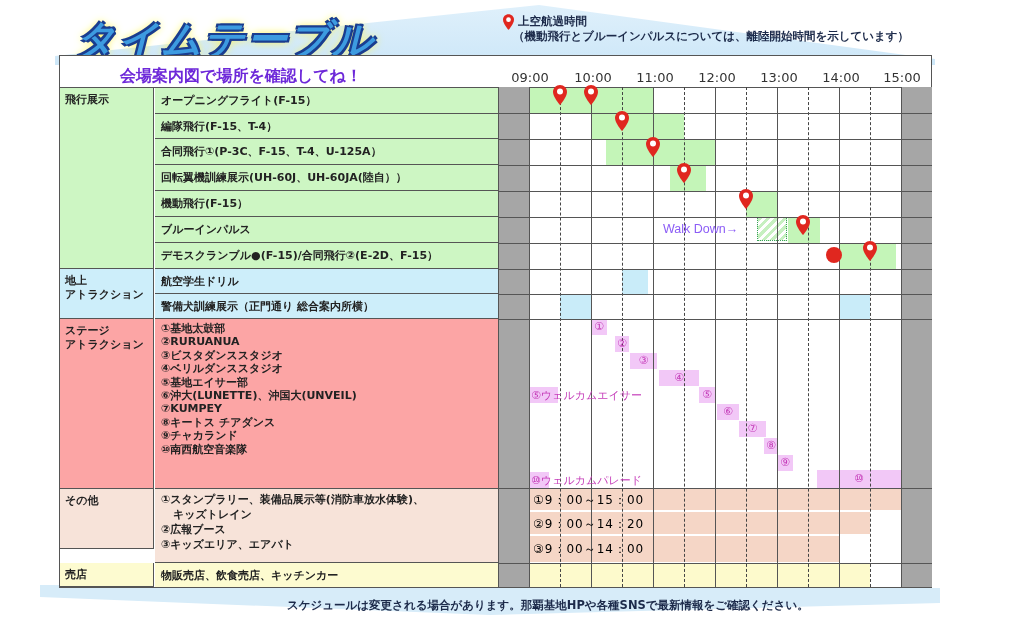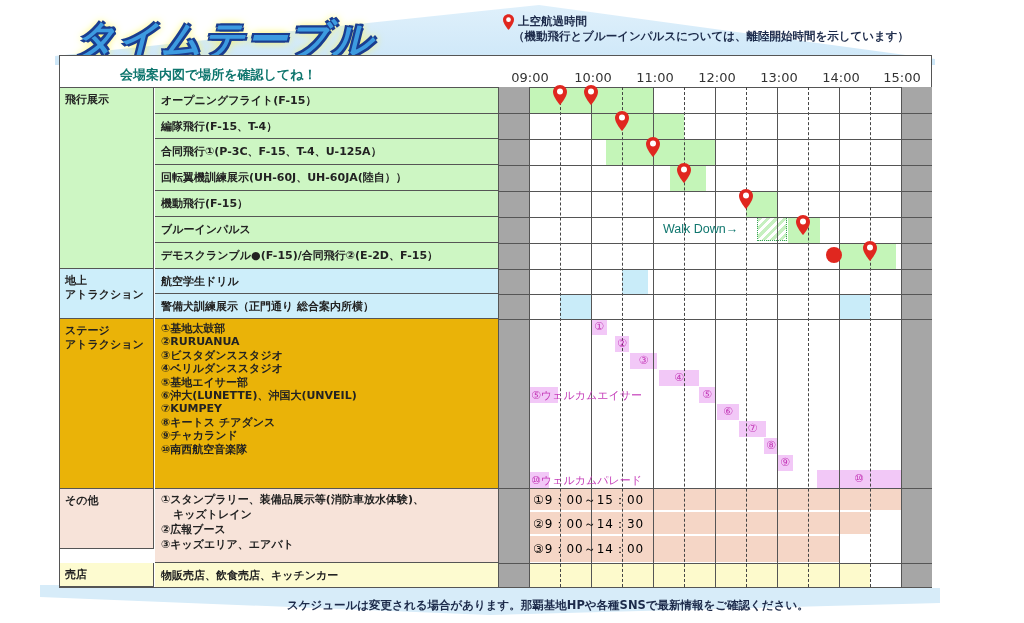--- a/index.html
+++ b/index.html
@@ -11,48 +11,48 @@
   .bg-swoosh-bottom { position: absolute; left: 40px; top: 585px; width: 900px; height: 30px;
     background: #d7ecf9; clip-path: polygon(0% 0%, 100% 10%, 100% 60%, 50% 100%, 0% 40%); }
   .title { position: absolute; left: 75px; top: 12px; font-size: 40px; font-weight: bold; font-style: italic;
     color: #3d9be0; letter-spacing: 2px;
     text-shadow: -2px -2px 0 #1a3d8f, 2px -2px 0 #1a3d8f, -2px 2px 0 #1a3d8f, 2px 2px 0 #1a3d8f, 0 0 8px #fff45a, 0 0 10px #fff45a; }
   .legend { position: absolute; left: 503px; top: 14px; font-size: 11.5px; font-weight: bold; color: #1c2a4a; line-height: 15px; }
   .legend .pin { position: absolute; left: 0; top: 0; }
   .legend .l1 { padding-left: 15px; }
   .legend .l2 { padding-left: 10px; }
   .frame { position: absolute; left: 59px; top: 55px; width: 873px; height: 533px; border: 1.5px solid #555; background: #fff; }
-  .hint { position: absolute; left: 120px; top: 66px; font-size: 13px; font-weight: bold; color: #0f766e; }
+  .hint { position: absolute; left: 120px; top: 66px; font-size: 16px; font-weight: bold; color: #6d28d9; }
   .hour { position: absolute; top: 70px; font-size: 13px; color: #333; width: 50px; text-align: center; }
   .cat { position: absolute; left: 60px; width: 94px; border-right: 1.5px solid #555; border-bottom: 1.5px solid #555;
     font-size: 11px; font-weight: bold; padding: 5px 5px; line-height: 14px; color: #222; }
   .row { position: absolute; left: 155px; width: 343px; border-bottom: 1.5px solid #555; font-size: 11px; font-weight: bold;
     padding: 0 6px; color: #222; display: flex; align-items: center; }
   .multi { display: block; padding-top: 3px; line-height: 13.4px; }
   .green { background: #cdf6c3; }
   .blue { background: #cdeefa; }
-  .pink { background: #eab308; }
+  .pink { background: #fca5a5; }
   .peach { background: #f7e3d9; }
   .yellow { background: #fdfbd0; }
   .grid { position: absolute; left: 498px; top: 87px; width: 434px; height: 500px; }
   .gcol-gray { position: absolute; top: 0; bottom: 0; width: 31px; background: #a6a6a6; }
   .vline { position: absolute; top: 0; bottom: 0; width: 0; border-left: 1.5px solid #555; }
   .vdash { position: absolute; top: 0; bottom: 0; width: 0; border-left: 1.5px dashed #444; }
   .hline { position: absolute; left: 0; right: 0; height: 0; border-top: 1.5px solid #555; }
   .bar { position: absolute; }
   .bar.green { background: #c4f5b8; }
   .bar.blue { background: #c9ecf9; }
   .bar.pink { background: #f2c8f7; }
   .bar.peach { background: #f5d6c6; }
   .bar.yellow { background: #fdfacc; }
   .pin-mk { position: absolute; width: 14px; height: 20px; }
   .dot { position: absolute; width: 16px; height: 16px; border-radius: 50%; background: #e0271f; }
   .walk-box { position: absolute; border: 1.5px dotted #3aa05a;
     background: repeating-linear-gradient(135deg, #c6f0c0 0 3px, #ffffff 3px 6px); }
-  .walk-label { position: absolute; font-family: "Liberation Sans", sans-serif; font-size: 12.5px; color: #0f766e; }
+  .walk-label { position: absolute; font-family: "Liberation Sans", sans-serif; font-size: 12.5px; color: #8b5cf6; }
   .stage-lbl { position: absolute; font-size: 11px; color: #c43ab8; line-height: 13px; }
   .badge { position: absolute; font-size: 11px; color: #c43ab8; text-align: center; line-height: 14px; }
   .peach-lbl { position: absolute; font-size: 12px; color: #000000; letter-spacing: 1px; }
   .footer { position: absolute; left: 287px; top: 598px; font-size: 11.5px; font-weight: bold; color: #1c2a4a; }
 </style>
 </head>
 <body>
 
 <div class="bg-swoosh-top"></div>
 <div class="bg-swoosh-bottom"></div>
@@ -248,17 +248,17 @@
   <div class="badge" style="left:201px;top:301px;width:16px">⑤</div>
   <div class="badge" style="left:219px;top:318px;width:22px">⑥</div>
   <div class="badge" style="left:241px;top:335px;width:27px">⑦</div>
   <div class="badge" style="left:266px;top:352px;width:14px">⑧</div>
   <div class="badge" style="left:279px;top:369px;width:16px">⑨</div>
   <div class="badge" style="left:319px;top:385px;width:84px">⑩</div>
   <div class="stage-lbl" style="left:33px;top:302px">⑤ウェルカムエイサー</div>
   <div class="stage-lbl" style="left:33px;top:387px">⑩ウェルカムパレード</div>
 
   <div class="peach-lbl" style="left:35px;top:405px">①9：00～15：00</div>
-  <div class="peach-lbl" style="left:35px;top:429px">②9：00～14：30</div>
+  <div class="peach-lbl" style="left:35px;top:429px">②9：00～14：20</div>
   <div class="peach-lbl" style="left:35px;top:454px">③9：00～14：00</div>
 </div>
 
 <div class="footer">スケジュールは変更される場合があります。那覇基地HPや各種SNSで最新情報をご確認ください。</div>
 
 </body></html>

